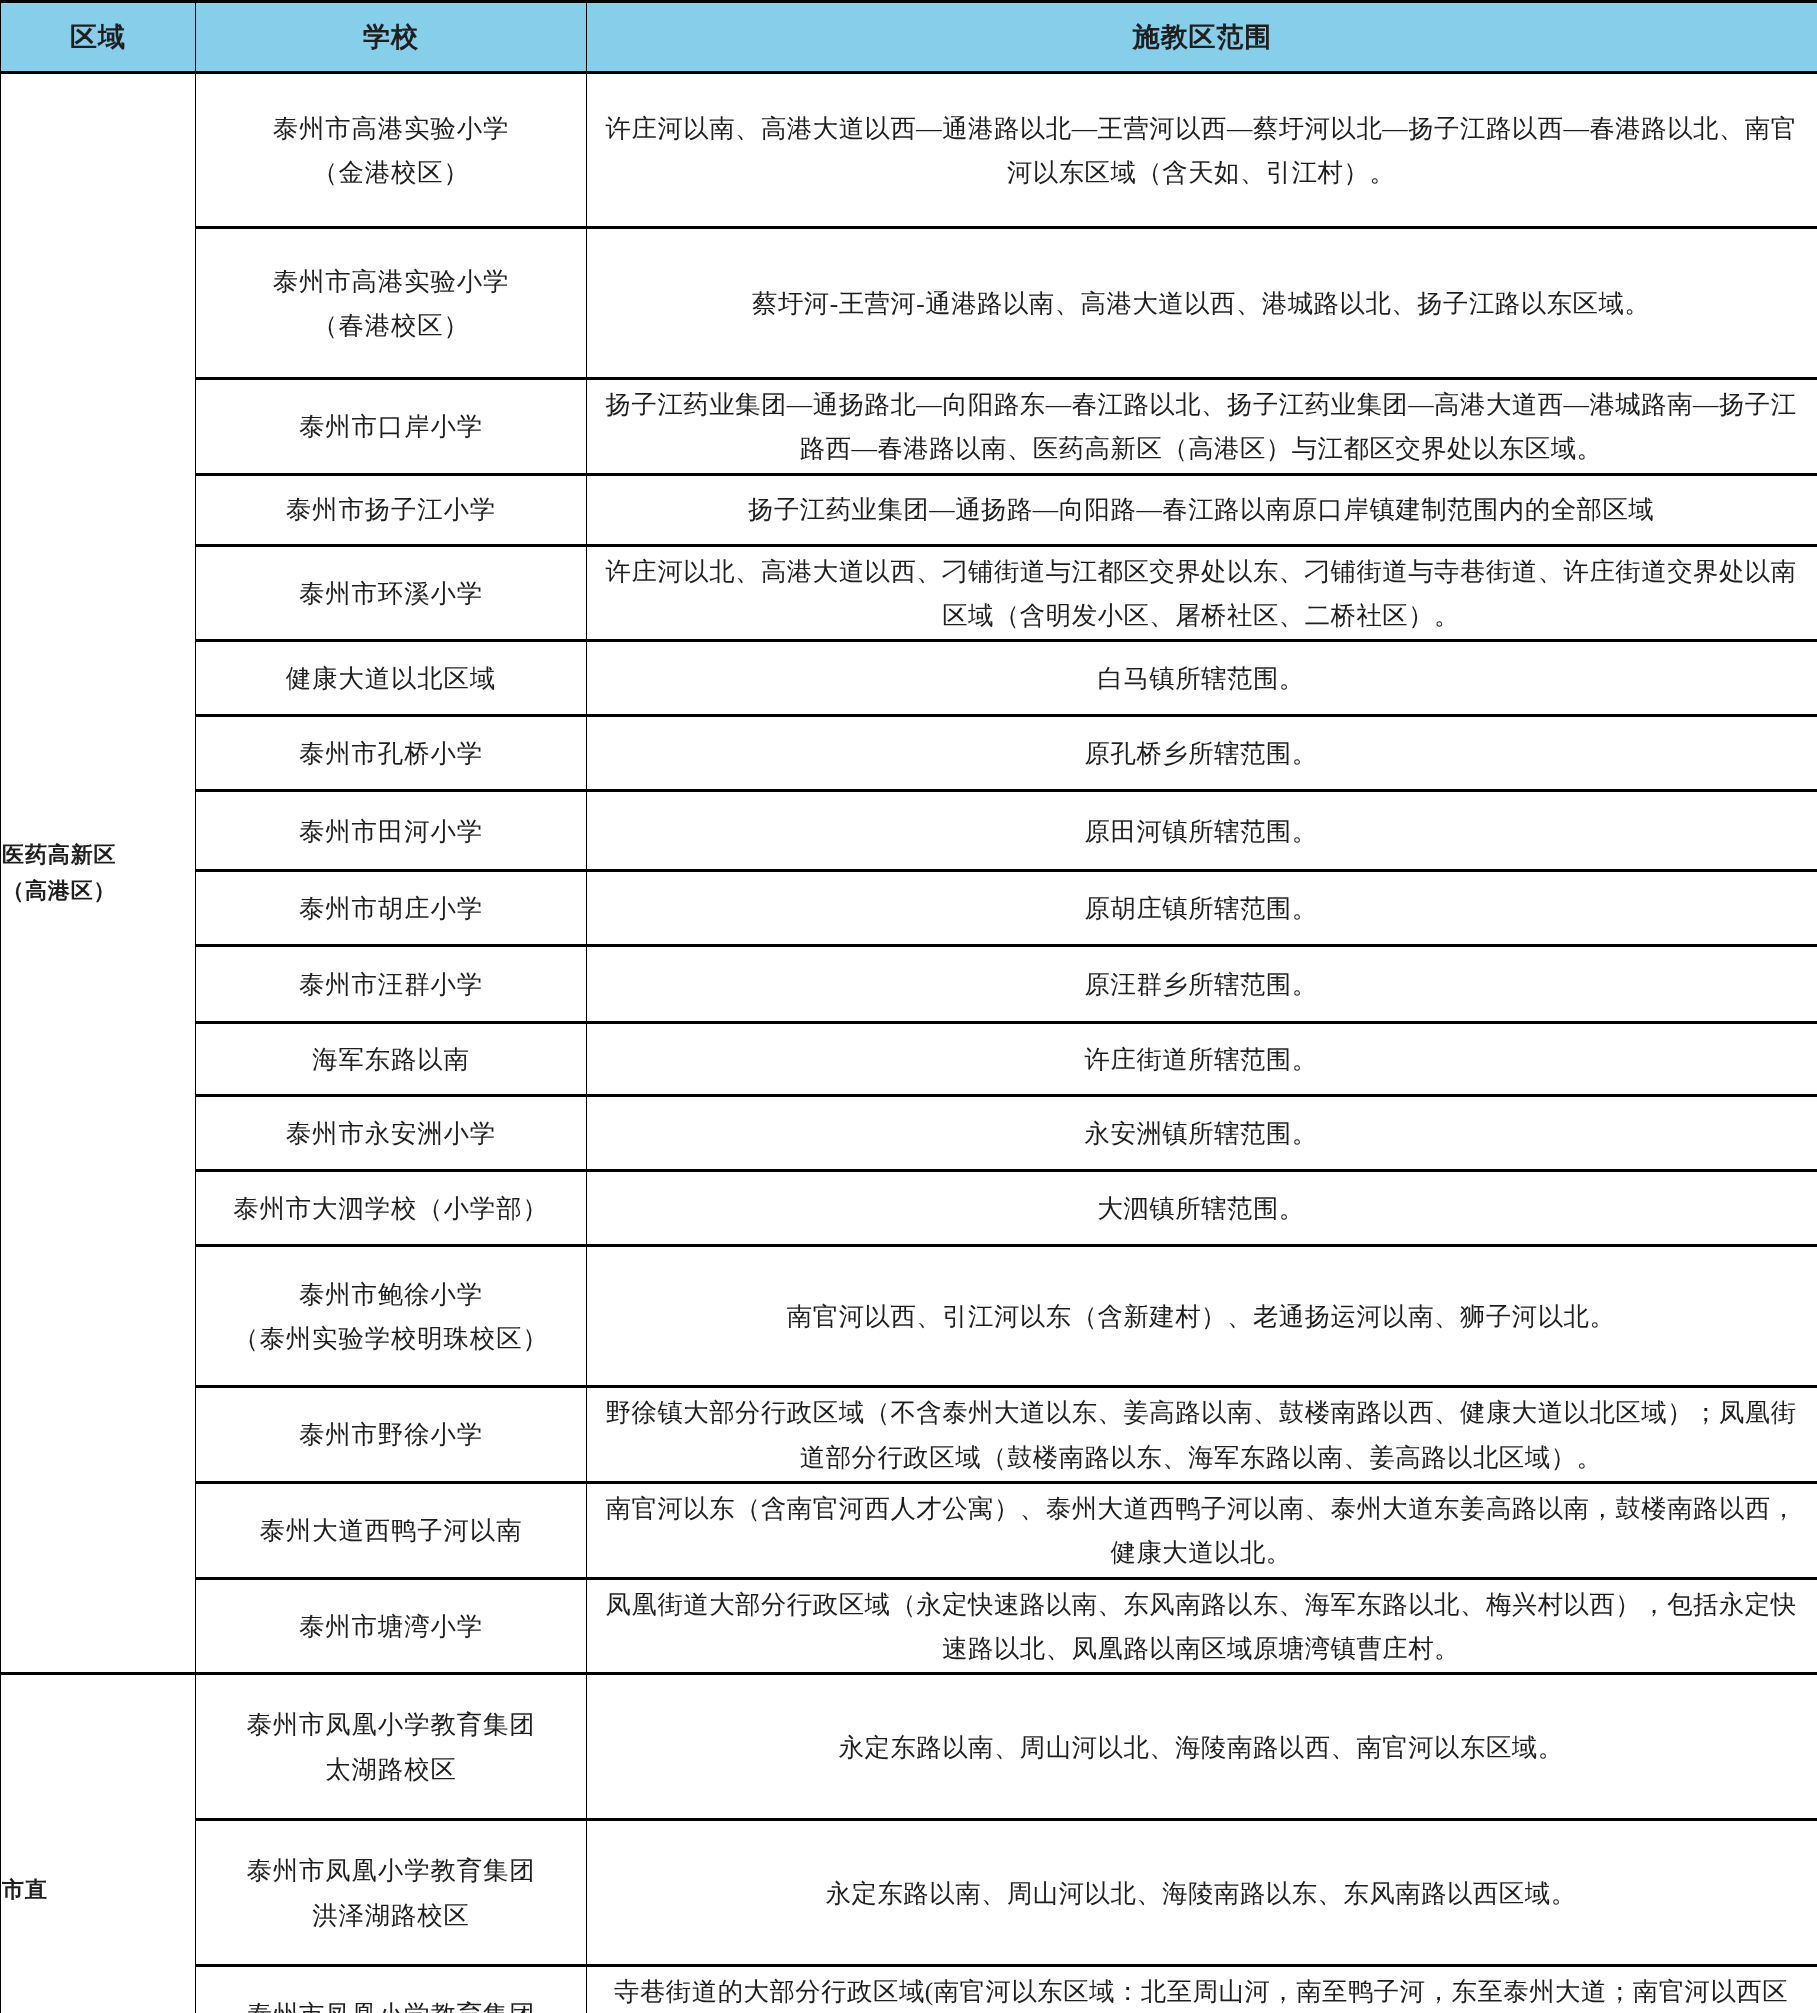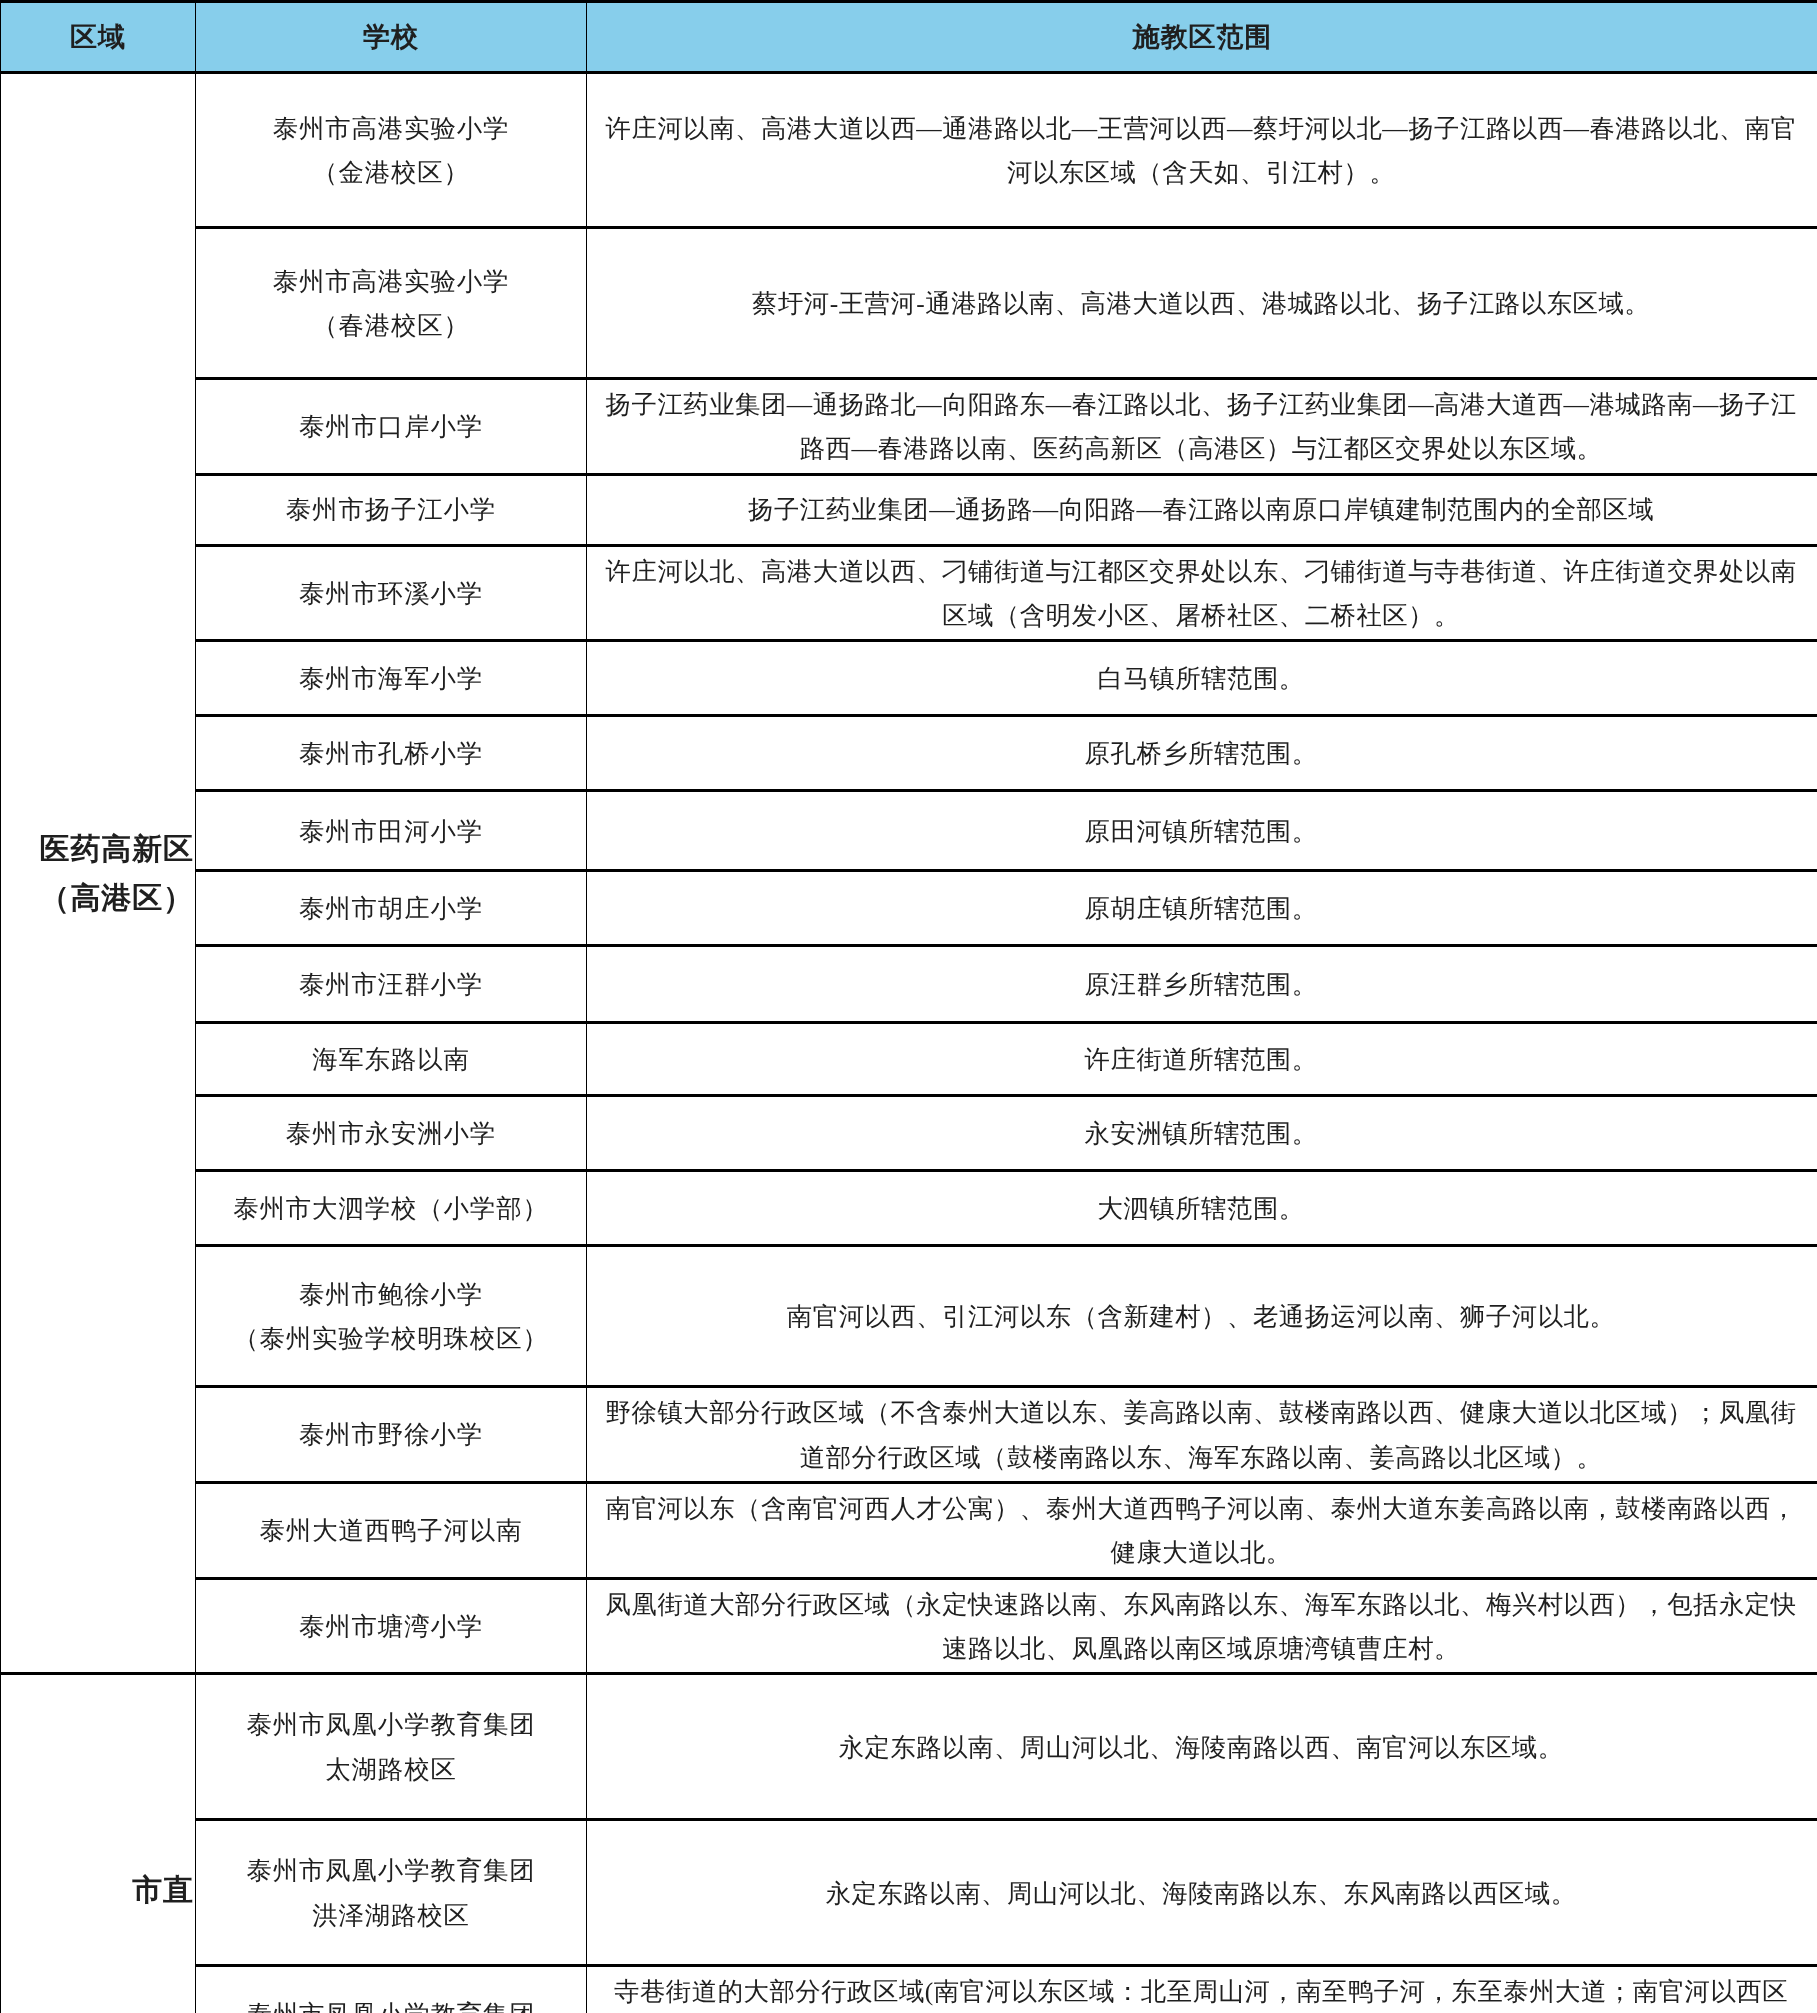--- a/index.html
+++ b/index.html
@@ -37,22 +37,22 @@
   }
   .district-table th{
     background:var(--header-bg);
     font-family:"Liberation Sans","DejaVu Sans",sans-serif;
     font-weight:bold;
     font-size:27px;
     text-align:center;
     letter-spacing:0.9px;
   }
   .region-cell{
-    text-align:right;
-    font-size:30px;
+    text-align:left;
+    font-size:22px;
     font-weight:bold;
     white-space:pre-line;
     line-height:1.65;
     letter-spacing:0.9px;
   }
   .school-cell{
     text-align:center;
     font-size:25.4px;
     white-space:pre-line;
     line-height:1.75;
@@ -102,21 +102,21 @@
     </tr>
     <tr style="height:71px;">
       <td class="school-cell">泰州市扬子江小学</td>
       <td class="district-cell">扬子江药业集团—通扬路—向阳路—春江路以南原口岸镇建制范围内的全部区域</td>
     </tr>
     <tr style="height:77px;">
       <td class="school-cell">泰州市环溪小学</td>
       <td class="district-cell">许庄河以北、高港大道以西、刁铺街道与江都区交界处以东、刁铺街道与寺巷街道、许庄街道交界处以南区域（含明发小区、屠桥社区、二桥社区）。</td>
     </tr>
     <tr style="height:75px;">
-      <td class="school-cell">泰州市海军小学</td>
+      <td class="school-cell">健康大道以北区域</td>
       <td class="district-cell">白马镇所辖范围。</td>
     </tr>
     <tr style="height:75px;">
       <td class="school-cell">泰州市孔桥小学</td>
       <td class="district-cell">原孔桥乡所辖范围。</td>
     </tr>
     <tr style="height:80px;">
       <td class="school-cell">泰州市田河小学</td>
       <td class="district-cell">原田河镇所辖范围。</td>
     </tr>

